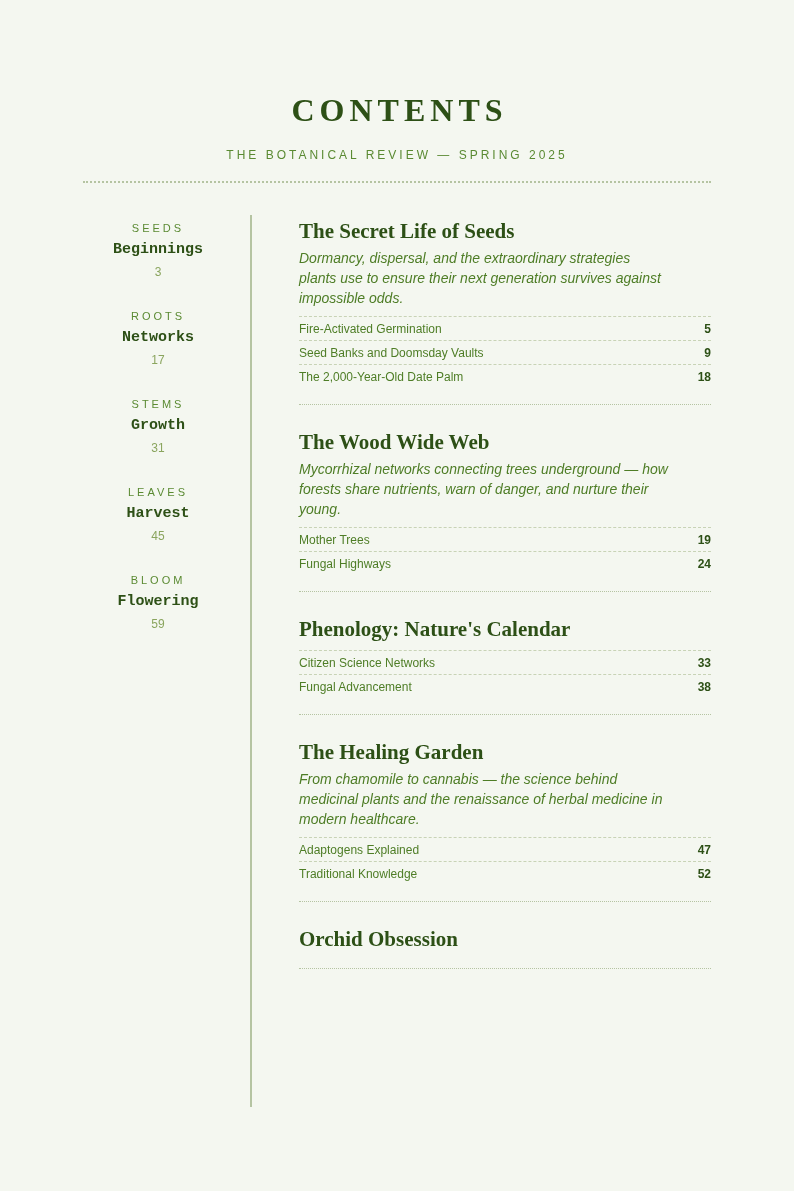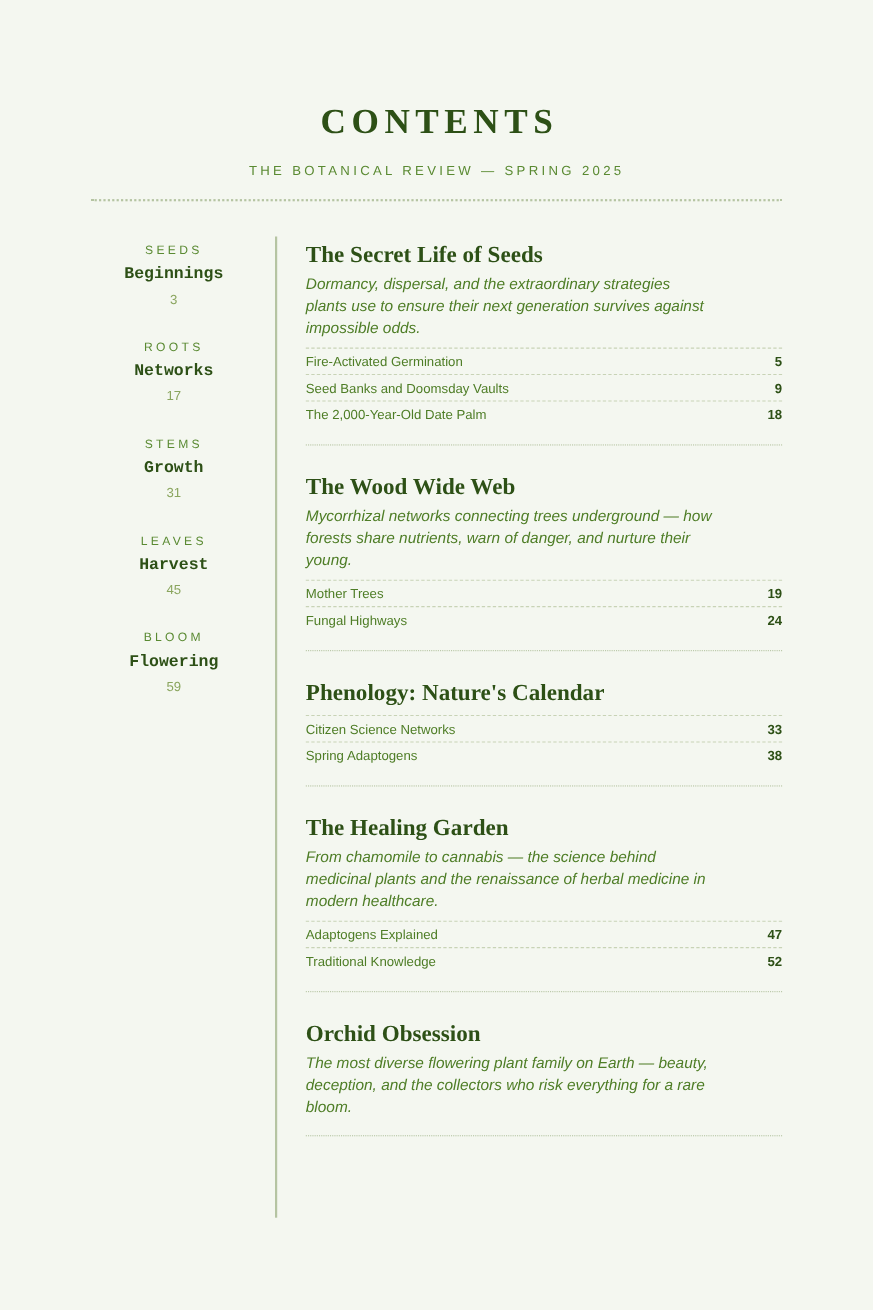--- a/index.html
+++ b/index.html
@@ -12,21 +12,21 @@
 
     .sidebar { position: absolute; left: 83px; top: 221px; width: 150px; }
     .side-item { height: 88px; text-align: center; }
     .side-label { font-size: 11px; letter-spacing: 3px; color: #5a8a32; line-height: 14px; }
     .side-name { font-family: Liberation Mono, monospace; font-weight: bold; font-size: 15px; color: #2d5016; margin-top: 6px; line-height: 18px; }
     .side-page { font-size: 12px; color: #8aa55e; margin-top: 6px; line-height: 14px; }
 
     .vrule { position: absolute; left: 250px; top: 215px; width: 2px; height: 892px; background: #b5c4a2; }
 
     .main { position: absolute; left: 278px; top: 218px; width: 433px; }
-    .article { padding-bottom: 0; }
+    .article { padding-bottom: 0; margin-left: 21px; }
     .a-title { font-family: "Liberation Serif", serif; font-weight: bold; font-size: 21px; color: #2d5016; line-height: 26px; }
     .a-desc { font-style: italic; font-size: 14px; color: #4e7d26; line-height: 20px; margin-top: 4px; width: 370px; }
     .subs { margin-top: 8px; }
     .sub { display: flex; justify-content: space-between; align-items: center; height: 24px; border-top: 1px dashed #c8d3b6; font-size: 12px; }
     .sub-title { color: #4e7d26; }
     .sub-page { color: #2d5016; font-weight: bold; }
     .a-rule { border-top: 1px dotted #b5c4a2; }
   </style>
 </head>
 <body>
@@ -112,21 +112,21 @@
   <div style="height:24px"></div>
 
   <section class="article">
     <h2 class="a-title">Phenology: Nature's Calendar</h2>
     <div class="subs">
       <div class="sub">
         <span class="sub-title">Citizen Science Networks</span>
         <span class="sub-page">33</span>
       </div>
       <div class="sub">
-        <span class="sub-title">Spring Adaptogens</span>
+        <span class="sub-title">Fungal Advancement</span>
         <span class="sub-page">38</span>
       </div>
     </div>
     <div style="height:16px"></div>
     <div class="a-rule"></div>
   </section>
 
   <div style="height:24px"></div>
 
   <section class="article">
@@ -143,17 +143,16 @@
       </div>
     </div>
     <div style="height:16px"></div>
     <div class="a-rule"></div>
   </section>
 
   <div style="height:24px"></div>
 
   <section class="article">
     <h2 class="a-title">Orchid Obsession</h2>
-    <p class="a-desc">The most diverse flowering plant family on Earth — beauty, deception, and the collectors who risk everything for a rare bloom.</p>
     <div style="height:16px"></div>
     <div class="a-rule"></div>
   </section>
 </main>
 
 </body></html>

